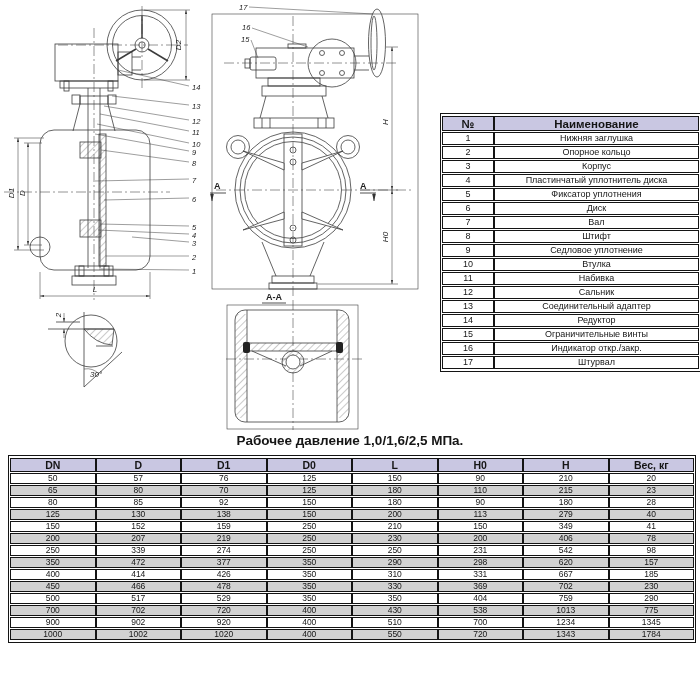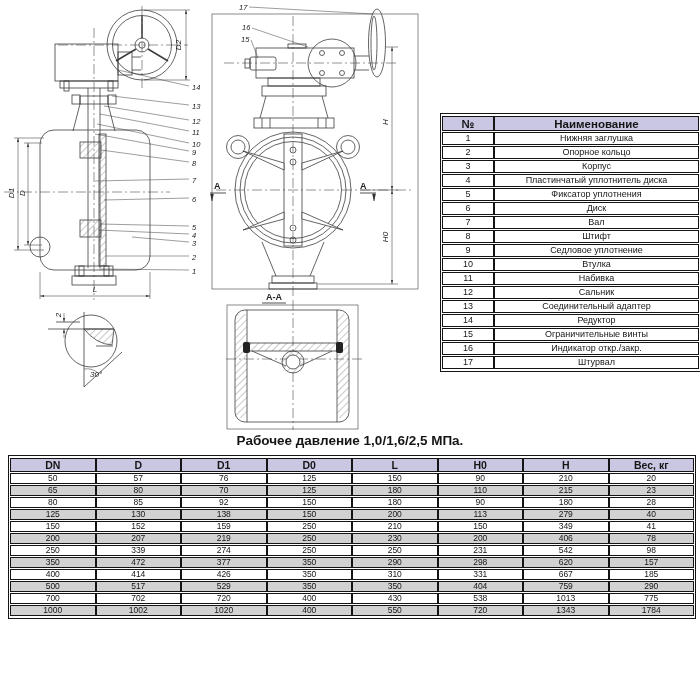--- a/index.html
+++ b/index.html
@@ -486,40 +486,60 @@
             <td>400</td>
             <td>414</td>
             <td>426</td>
             <td>350</td>
             <td>310</td>
             <td>331</td>
             <td>667</td>
             <td>185</td>
           </tr>
           <tr>
+            <td>450</td>
+            <td>466</td>
+            <td>478</td>
+            <td>350</td>
+            <td>330</td>
+            <td>369</td>
+            <td>702</td>
+            <td>230</td>
+          </tr>
+          <tr>
             <td>500</td>
             <td>517</td>
             <td>529</td>
             <td>350</td>
             <td>350</td>
             <td>404</td>
             <td>759</td>
             <td>290</td>
           </tr>
           <tr>
             <td>700</td>
             <td>702</td>
             <td>720</td>
             <td>400</td>
             <td>430</td>
             <td>538</td>
             <td>1013</td>
             <td>775</td>
           </tr>
           <tr>
+            <td>900</td>
+            <td>902</td>
+            <td>920</td>
+            <td>400</td>
+            <td>510</td>
+            <td>700</td>
+            <td>1234</td>
+            <td>1345</td>
+          </tr>
+          <tr>
             <td>1000</td>
             <td>1002</td>
             <td>1020</td>
             <td>400</td>
             <td>550</td>
             <td>720</td>
             <td>1343</td>
             <td>1784</td>
           </tr>
         </tbody>

